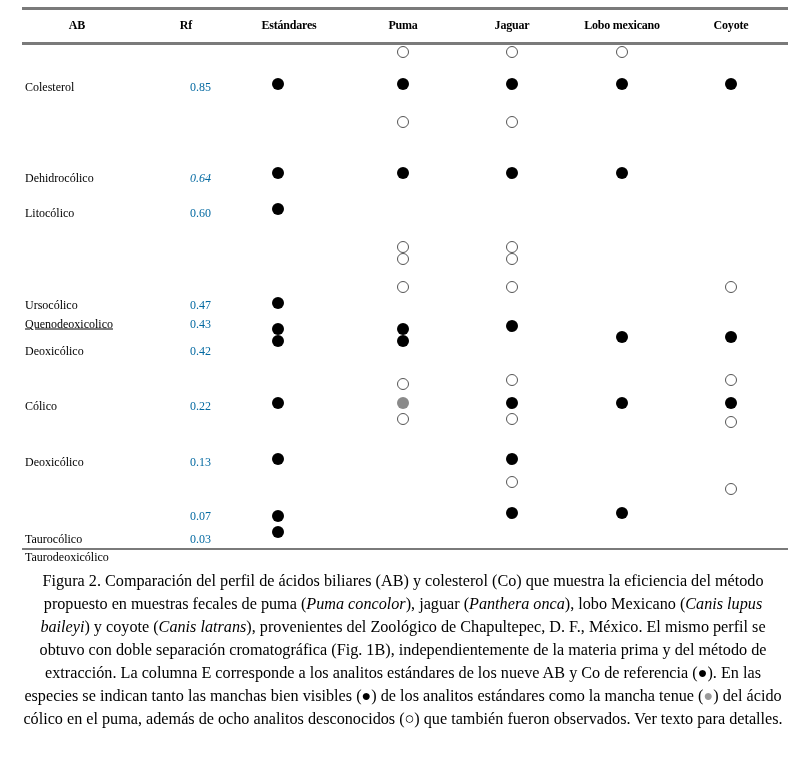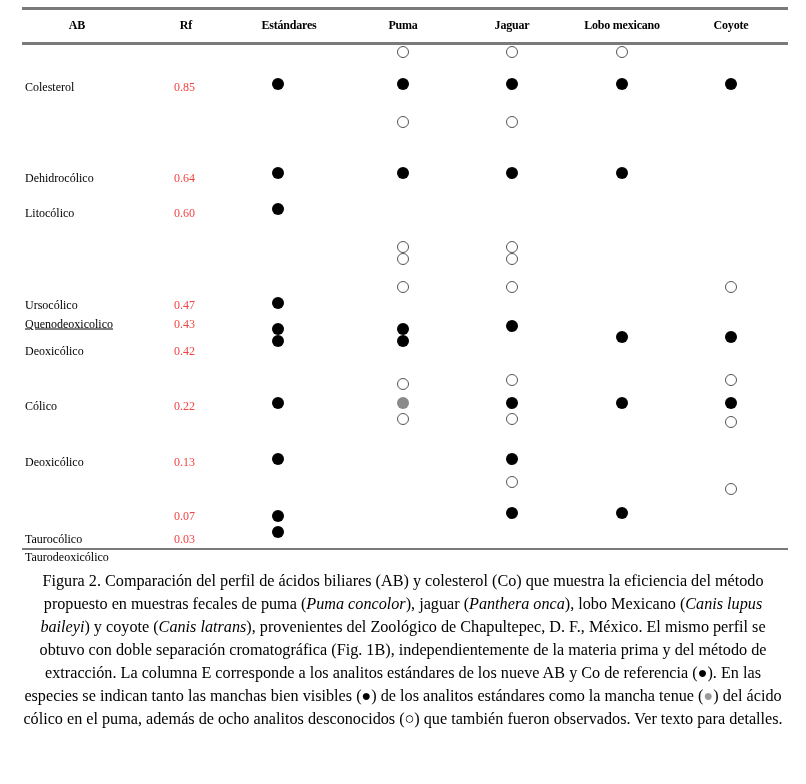--- a/index.html
+++ b/index.html
@@ -6,21 +6,21 @@
   body { width: 806px; height: 784px; position: relative; overflow: hidden;
          font-family: "Liberation Serif", "DejaVu Serif", serif; color: #000; }
   #figure { position: absolute; left: 0; top: 0; width: 740px; height: 560px; }
   .rule { position: absolute; left: 22px; width: 766px; background: #7a7a7a; }
   .rule.top { top: 7px; height: 3px; }
   .rule.mid { top: 42px; height: 3px; }
   .rule.bottom { top: 548px; height: 2px; }
   .hdr { position: absolute; top: 18px; font-size: 12px; font-weight: bold;
          transform: translateX(-50%); white-space: nowrap; letter-spacing: -0.2px; }
   .rowlabel { position: absolute; left: 25px; font-size: 12px; transform: translateY(-50%); white-space: nowrap; }
-  .rfval { position: absolute; left: 174px; font-size: 12px; transform: translateY(-50%); white-space: nowrap; color: #ef4444; }
+  .rfval { position: absolute; left: 190px; font-size: 12px; transform: translateY(-50%); white-space: nowrap; color: #0369a1; }
   .spot { position: absolute; width: 12px; height: 12px; border-radius: 50%;
           box-sizing: border-box; transform: translate(-50%, -50%); }
   .spot.filled { background: #000; }
   .spot.faint { background: #8a8a8a; }
   .spot.open { background: #fff; border: 1.4px solid #555; }
   #caption { position: absolute; left: 20px; top: 570px; width: 766px;
              font-size: 16.2px; line-height: 23px; text-align: center; }
   #caption b { font-weight: normal; }
   #caption i { font-style: italic; }
 </style>
@@ -37,21 +37,21 @@
   <div class="hdr" style="left:289px">Estándares</div>
   <div class="hdr" style="left:403px">Puma</div>
   <div class="hdr" style="left:512px">Jaguar</div>
   <div class="hdr" style="left:622px">Lobo mexicano</div>
   <div class="hdr" style="left:731px">Coyote</div>
 
   <div id="rows">
       <div class="rowlabel" style="top: 87px;">Colesterol</div>
       <div class="rfval" style="top: 87px;">0.85</div>
       <div class="rowlabel" style="top: 178px;">Dehidrocólico</div>
-      <div class="rfval" style="top: 178px;">0.64</div>
+      <div class="rfval" style="top: 178px; font-style: italic;">0.64</div>
       <div class="rowlabel" style="top: 213px;">Litocólico</div>
       <div class="rfval" style="top: 213px;">0.60</div>
       <div class="rowlabel" style="top: 305px;">Ursocólico</div>
       <div class="rfval" style="top: 305px;">0.47</div>
       <div class="rowlabel" style="top: 324px; text-decoration: underline;">Quenodeoxicolico</div>
       <div class="rfval" style="top: 324px;">0.43</div>
       <div class="rowlabel" style="top: 351px;">Deoxicólico</div>
       <div class="rfval" style="top: 351px;">0.42</div>
       <div class="rowlabel" style="top: 406px;">Cólico</div>
       <div class="rfval" style="top: 406px;">0.22</div>

